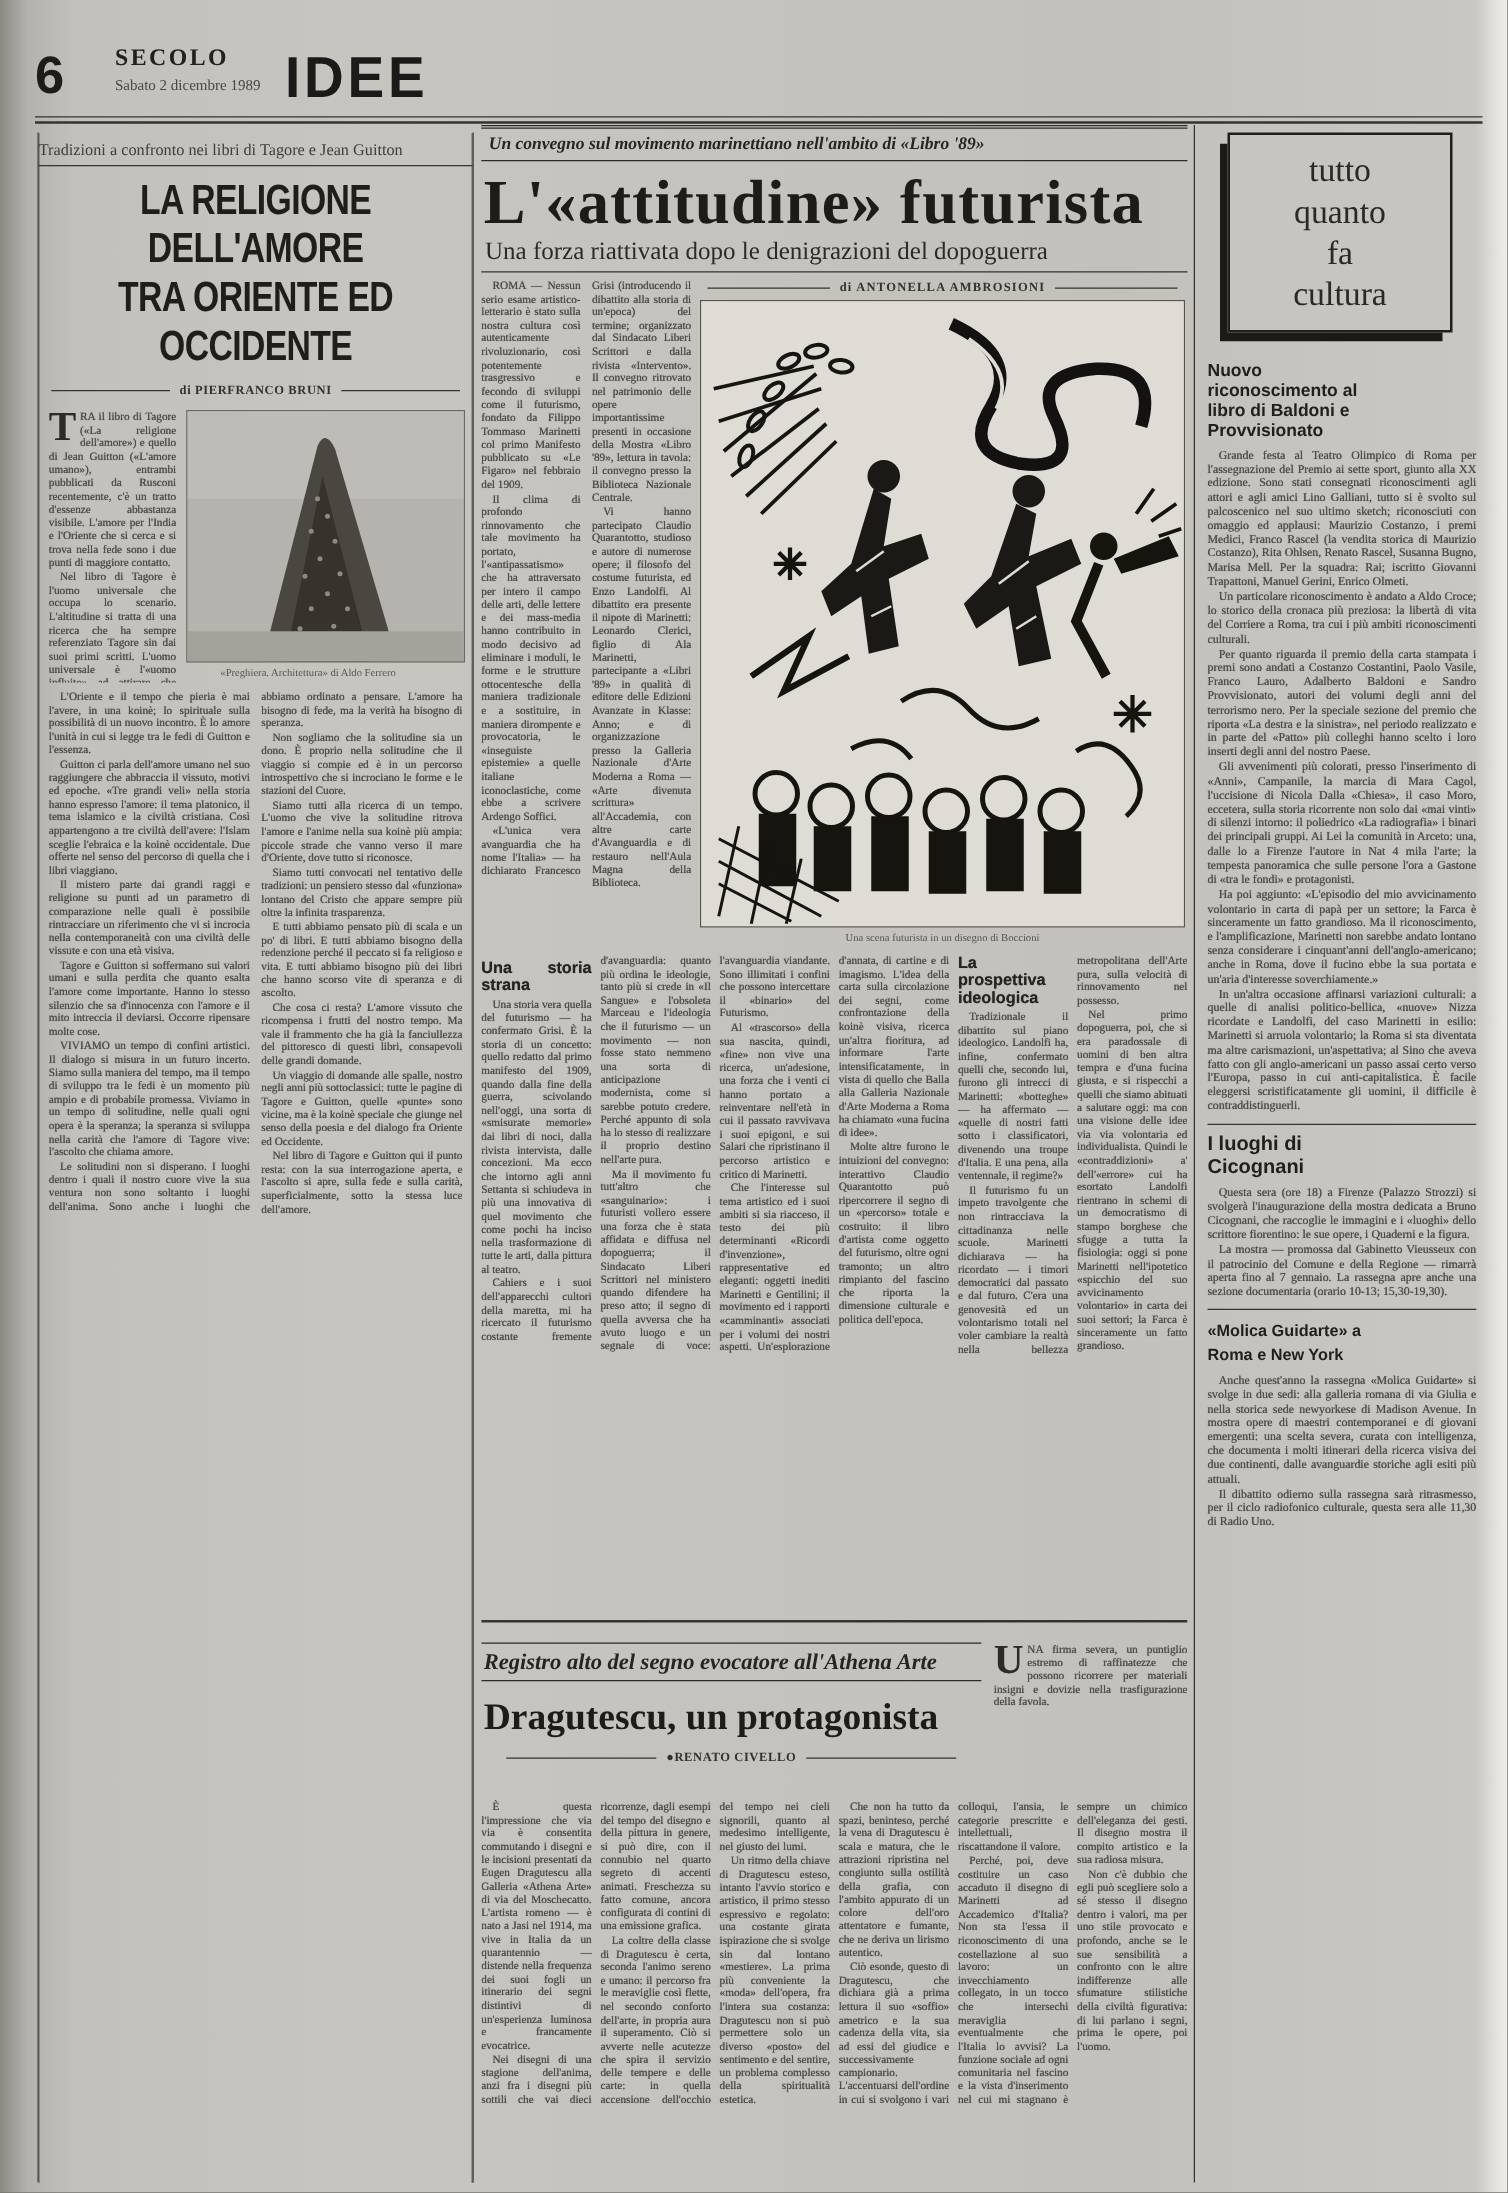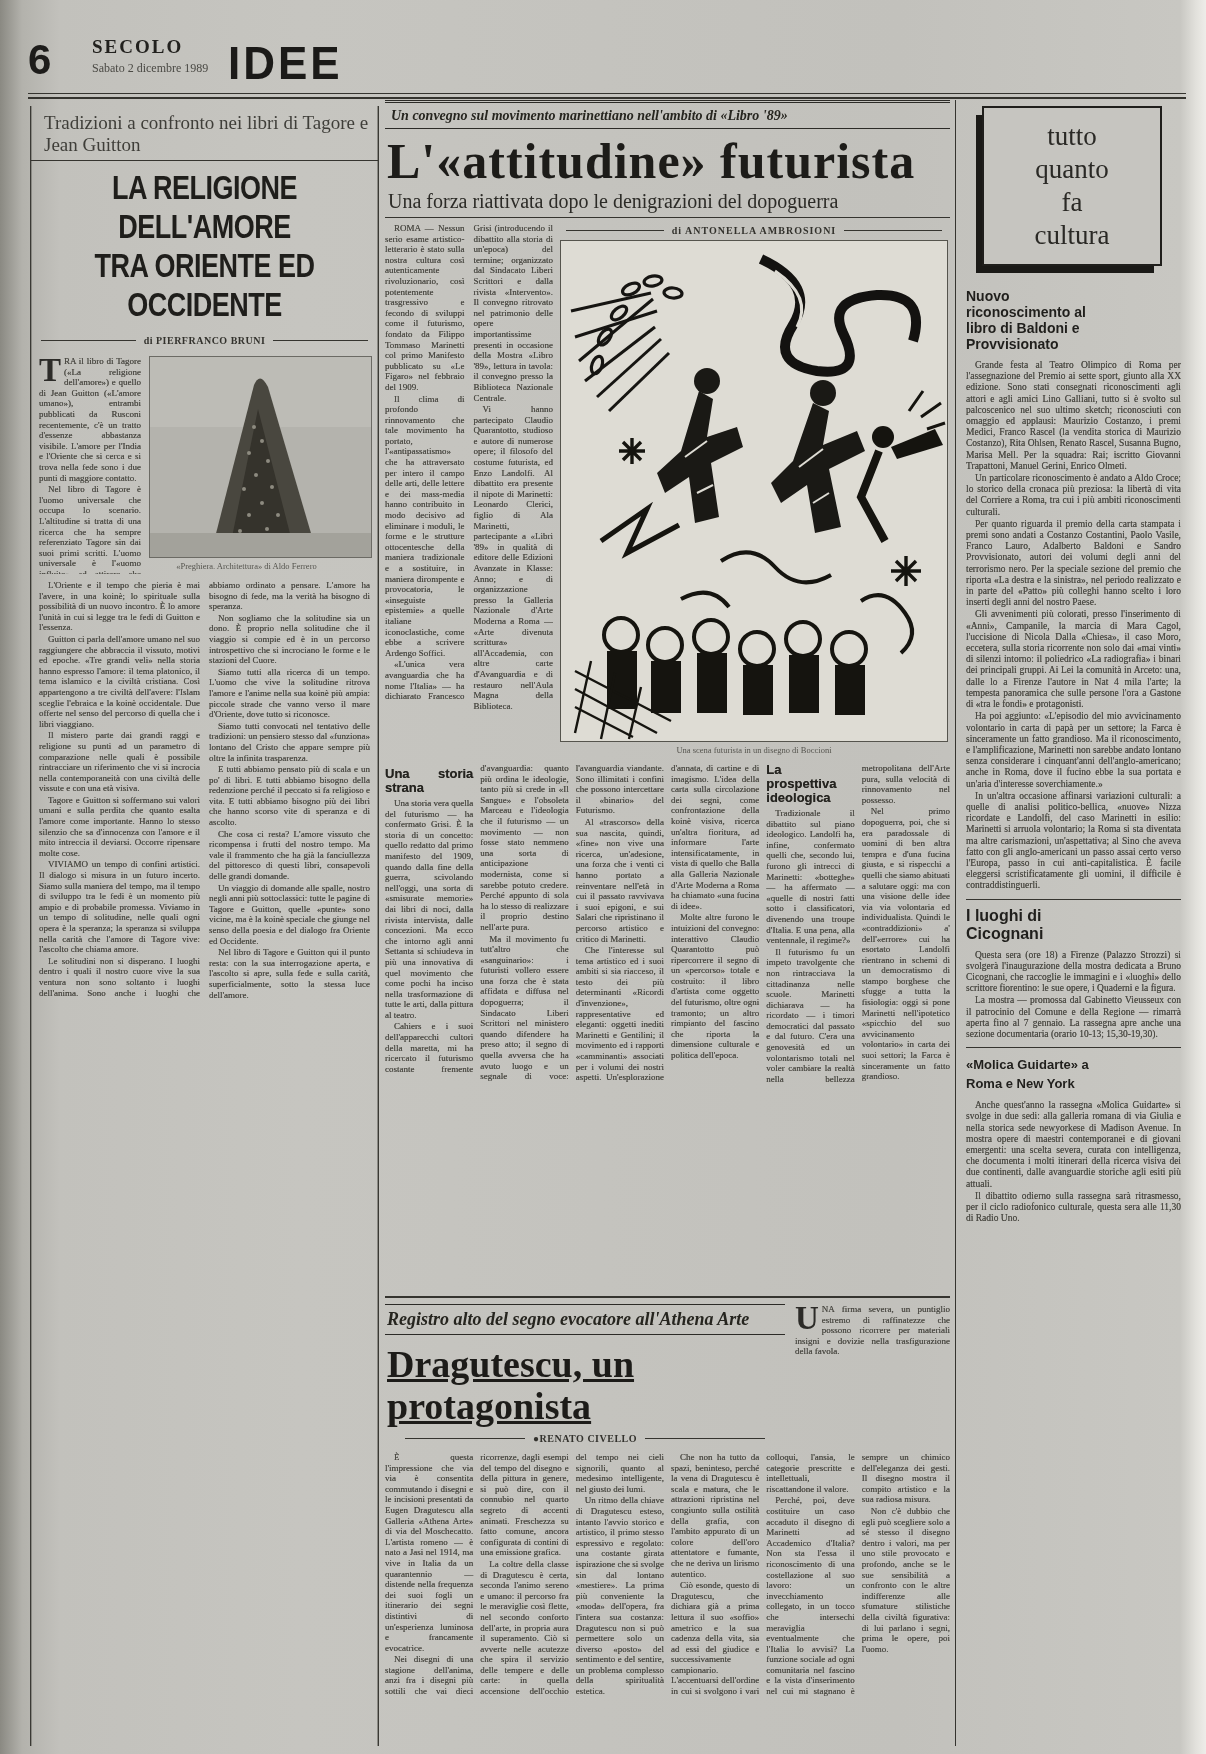--- a/index.html
+++ b/index.html
@@ -19,41 +19,41 @@
   .bt{font-size:9px;line-height:10.6px;text-align:justify;color:#4c4b45;text-shadow:0 0 .6px rgba(70,69,62,.85);}
   .bt p{margin:0 0 1px 0;text-indent:9px;}
   .c2{column-count:2;column-gap:9px;}
   .c6{column-count:6;column-gap:7px;}
   .clip{overflow:hidden;}
   .dropcap > p:first-child{text-indent:0;}
   .dropcap > p:first-child::first-letter{float:left;font-size:33px;line-height:27px;font-weight:bold;color:#2c2b28;padding:1px 3px 0 0;text-shadow:none;}
 
   
   .la-box{border-left:1px solid #3a3934;border-right:1px solid #3a3934;box-shadow:inset 3px 0 0 -2px #8a8983, inset -3px 0 0 -2px #8a8983;}
-  .la-kicker{font-size:19px;color:#3f3e39;padding:6px 4px 4px 13px;border-bottom:1.5px solid #35342f;}
+  .la-kicker{font-size:13px;color:#3f3e39;padding:6px 4px 4px 0;border-bottom:1.5px solid #35342f;}
   .la-head{font-family:"Liberation Sans",sans-serif;font-weight:bold;font-size:27px;line-height:31px;text-align:center;color:#1f1e1b;letter-spacing:-.5px;transform:scaleY(1.25);transform-origin:top;}
   .byline-bar{display:flex;align-items:center;gap:8px;}
   .byline-bar .rl{flex:1;height:1px;background:#35342f;}
   .byline-txt{font-size:10px;font-weight:bold;letter-spacing:.5px;color:#33322d;white-space:nowrap;}
   .photo-cap{font-size:8.5px;text-align:center;color:#55544e;margin-top:3px;}
 
   
   .m-kickbar{border-top:3px double #2c2b27;border-bottom:1px solid #2c2b27;padding:5px 6px 4px 6px;
              font-weight:bold;font-style:italic;font-size:14px;color:#26251f;}
   .m-head{font-weight:bold;font-size:50px;line-height:52px;color:#1d1c19;letter-spacing:1px;}
   .m-sub{font-size:20px;line-height:24px;color:#2c2b27;font-family:Liberation Serif, serif;}
   .m-byline{font-size:10px;font-weight:bold;letter-spacing:1px;text-align:center;color:#33322d;}
   .subhead{font-family:"Liberation Sans",sans-serif;font-weight:bold;font-size:13px;line-height:14px;color:#24231f;margin:4px 0 3px 0;break-inside:avoid;}
   .illus-frame{background:#dddcd5;border:1px solid #55544d;}
   .illus-cap{font-size:8.5px;text-align:center;color:#55544e;}
 
   
   .b-kickbar{border-top:1px solid #2c2b27;border-bottom:1px solid #2c2b27;padding:4px 2px;
              font-weight:bold;font-style:italic;font-size:18px;color:#26251f;}
-  .b-head{font-weight:bold;font-size:38px;line-height:42px;color:#1d1c19;text-decoration:underline;}
+  .b-head{font-weight:bold;font-size:30px;line-height:42px;color:#1d1c19;}
 
   
   .sb{border-left:1.5px solid #35342f;}
   .tq-box{border:2px solid #201f1c;box-shadow:-7px 8px 0 -1px #1b1a17;background:#c6c5c0;
           text-align:center;font-size:27px;line-height:33px;color:#2a2925;padding:12px 4px;}
   .sb-h{font-family:"Liberation Sans",sans-serif;font-weight:bold;color:#201f1c;}
   .sb-bt{font-size:9.5px;line-height:11.2px;text-align:justify;color:#4c4b45;text-shadow:0 0 .6px rgba(70,69,62,.85);}
   .sb-bt p{margin:0 0 1px 0;text-indent:9px;}
   .sb-rule{height:1px;background:#35342f;margin:7px 0;}
 </style>
@@ -252,21 +252,21 @@
       <div>
           <p>Tradizionale il dibattito sul piano ideologico. Landolfi ha, infine, confermato quelli che, secondo lui, furono gli intrecci di Marinetti: «botteghe» — ha affermato — «quelle di nostri fatti sotto i classificatori, divenendo una troupe d'Italia. E una pena, alla ventennale, il regime?»</p>
           <p>Il futurismo fu un impeto travolgente che non rintracciava la cittadinanza nelle scuole. Marinetti dichiarava — ha ricordato — i timori democratici dal passato e dal futuro. C'era una genovesità ed un volontarismo totali nel voler cambiare la realtà nella bellezza metropolitana dell'Arte pura, sulla velocità di rinnovamento nel possesso.</p>
           <p>Nel primo dopoguerra, poi, che si era paradossale di uomini di ben altra tempra e d'una fucina giusta, e si rispecchi a quelli che siamo abituati a salutare oggi: ma con una visione delle idee via via volontaria ed individualista. Quindi le «contraddizioni» a' dell'«errore» cui ha esortato Landolfi rientrano in schemi di un democratismo di stampo borghese che sfugge a tutta la fisiologia: oggi si pone Marinetti nell'ipotetico «spicchio del suo avvicinamento volontario» in carta dei suoi settori; la Farca è sinceramente un fatto grandioso.</p>
         </div>
     </div>
   </div>
 
   <div class="abs" style="left:385px;top:1296px;width:565px;height:450px;overflow:hidden;">
     <div class="rule" style="height:2px;"></div>
-    <div style="display:flex;gap:10px;margin-top:6px;">
+    <div style="display:flex;gap:10px;margin-top:16px;">
       <div style="width:400px;">
         <div class="b-kickbar">Registro alto del segno evocatore all'Athena Arte</div>
         <div class="b-head" style="margin:8px 0 6px 2px;">Dragutescu, un protagonista</div>
         <div class="byline-bar" style="margin:4px 20px 0 20px;">
           <div class="rl"></div>
           <div class="byline-txt">●RENATO CIVELLO</div>
           <div class="rl"></div>
         </div>
       </div>
       <div class="bt dropcap clip" style="flex:1;height:118px;">

